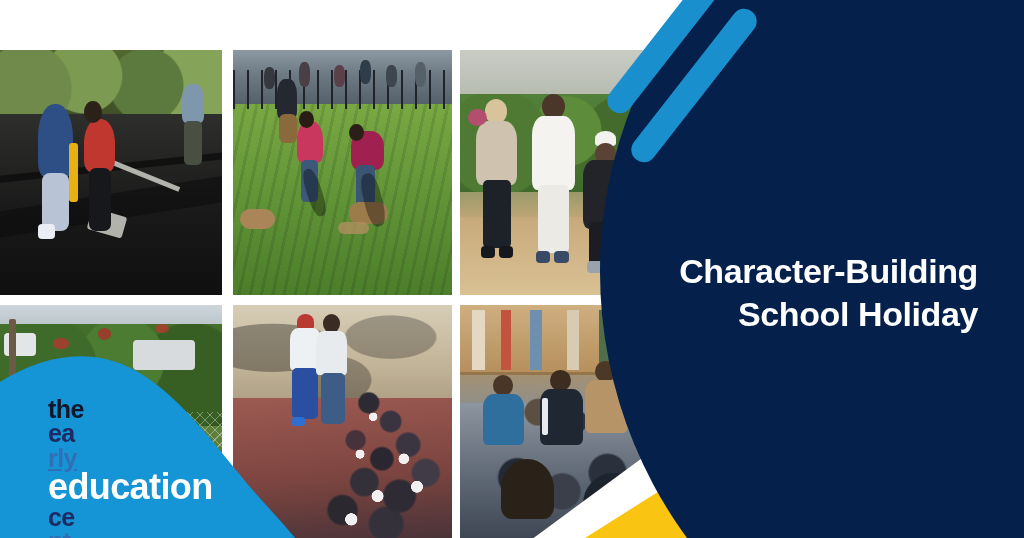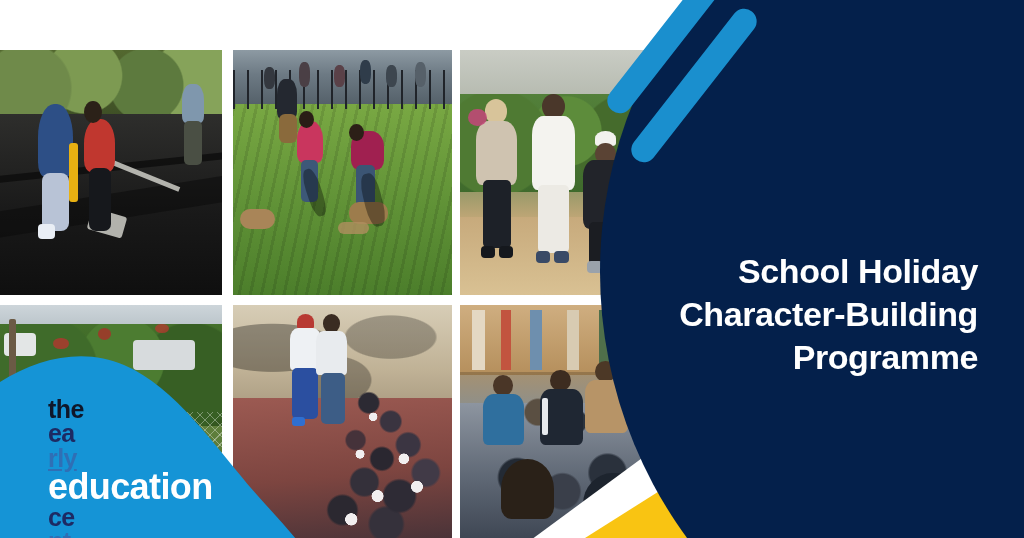--- a/index.html
+++ b/index.html
@@ -395,23 +395,22 @@
   <div id="white-wedge"></div>
 
   <div id="yellow-wedge"></div>
 
   <div id="navy-panel"></div>
 
   <div class="accent-bar" id="accent-bar-1"></div>
   <div class="accent-bar" id="accent-bar-2"></div>
 
   <div id="headline">
+    <span class="ln">Character-Building</span>
     <span class="ln">School Holiday</span>
-    <span class="ln">Character-Building</span>
-    <span class="ln">Programme</span>
   </div>
 
   <div id="logo-block">
     <div id="logo-shape"></div>
     <div id="logo-text">
       <span class="lg-the">the</span>
       <span class="lg-early">
           <span>ea</span>
           <span class="sft">rly</span>
         </span>

